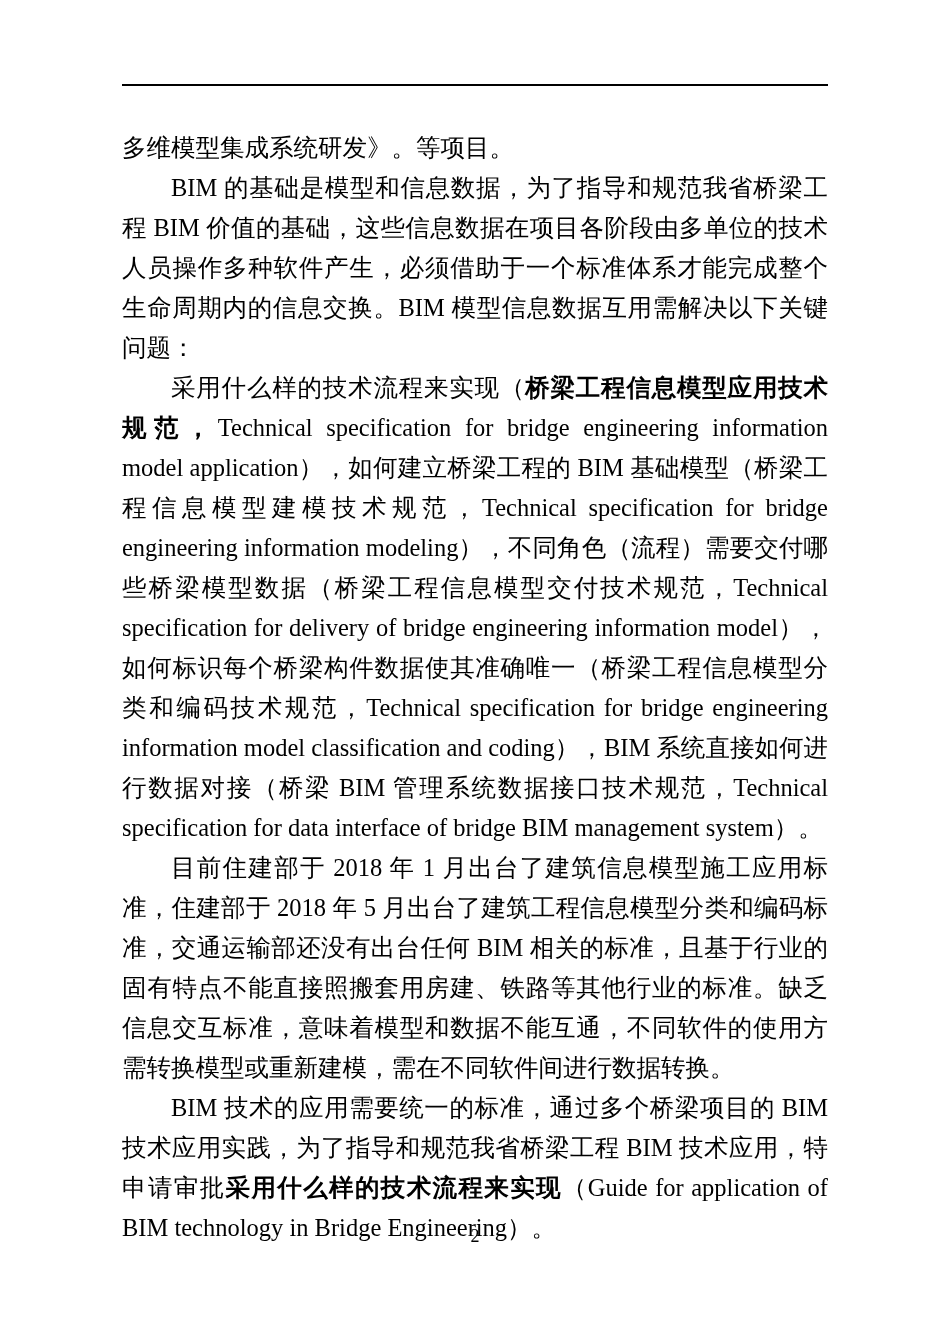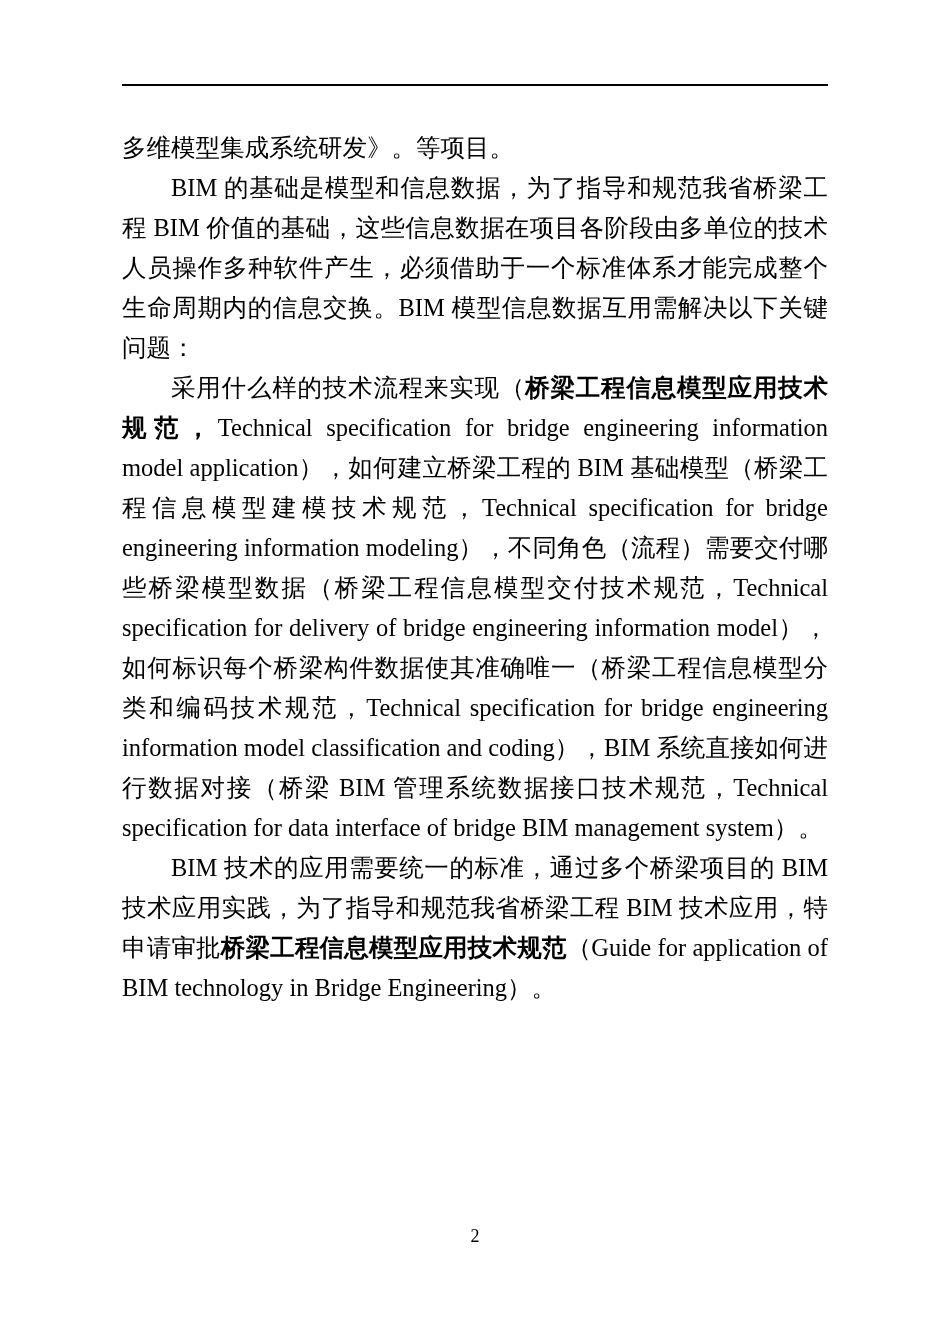--- a/index.html
+++ b/index.html
@@ -69,18 +69,19 @@
 <body>
 
 <div class="page">
 
   <div class="header-rule"></div>
 
   <div class="body-block">
     <p class="para"><span>多维模型集成系统研发》。等项目。</span></p>
     <p class="para indent"><span>BIM 的基础是模型和信息数据，为了指导和规范我省桥梁工程 BIM 价值的基础，这些信息数据在项目各阶段由多单位的技术人员操作多种软件产生，必须借助于一个标准体系才能完成整个生命周期内的信息交换。BIM 模型信息数据互用需解决以下关键问题：</span></p>
     <p class="para indent"><span>采用什么样的技术流程来实现（</span><b class="bold">桥梁工程信息模型应用技术规范，</b><span>Technical specification for bridge engineering information model application），如何建立桥梁工程的 BIM 基础模型（桥梁工程信息模型建模技术规范，Technical specification for bridge engineering information modeling），不同角色（流程）需要交付哪些桥梁模型数据（桥梁工程信息模型交付技术规范，Technical specification for delivery of bridge engineering information model），如何标识每个桥梁构件数据使其准确唯一（桥梁工程信息模型分类和编码技术规范，Technical specification for bridge engineering information model classification and coding），BIM 系统直接如何进行数据对接（桥梁 BIM 管理系统数据接口技术规范，Technical specification for data interface of bridge BIM management system）。</span></p>
-    <p class="para indent"><span>BIM 技术的应用需要统一的标准，通过多个桥梁项目的 BIM 技术应用实践，为了指导和规范我省桥梁工程 BIM 技术应用，特申请审批</span><b class="bold">桥梁工程信息模型应用技术规范</b><span>（Guide for application of BIM technology in Bridge Engineering）。</span></p>
+    <p class="para indent"><span>目前住建部于 2018 年 1 月出台了建筑信息模型施工应用标准，住建部于 2018 年 5 月出台了建筑工程信息模型分类和编码标准，交通运输部还没有出台任何 BIM 相关的标准，且基于行业的固有特点不能直接照搬套用房建、铁路等其他行业的标准。缺乏信息交互标准，意味着模型和数据不能互通，不同软件的使用方需转换模型或重新建模，需在不同软件间进行数据转换。</span></p>
+    <p class="para indent"><span>BIM 技术的应用需要统一的标准，通过多个桥梁项目的 BIM 技术应用实践，为了指导和规范我省桥梁工程 BIM 技术应用，特申请审批</span><b class="bold">采用什么样的技术流程来实现</b><span>（Guide for application of BIM technology in Bridge Engineering）。</span></p>
   </div>
 
   <div class="page-number">2</div>
 
 </div>
 
 </body></html>

